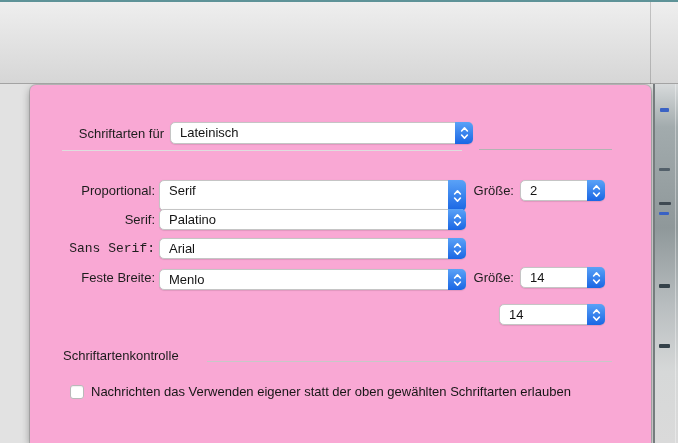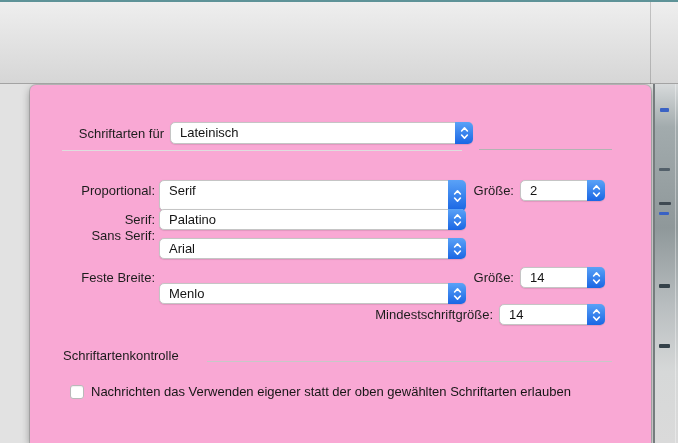--- a/index.html
+++ b/index.html
@@ -286,50 +286,49 @@
     <div class="flabel" style="left:0;top:124px;width:125px;">Serif:</div>
     <div class="popup" style="left:129px;top:124px;width:307px;height:21px;">
       <span class="ptxt">Palatino</span>
       <span class="pcap">
         <svg width="9" height="14" viewBox="0 0 9 14">
             <path d="M1.6 5 L4.5 1.9 L7.4 5 M1.6 9 L4.5 12.1 L7.4 9" stroke="#ffffff" stroke-width="1.6" fill="none" stroke-linecap="round" stroke-linejoin="round"></path>
           </svg>
       </span>
     </div>
 
-    <div class="flabel" style="left:0;top:140px;width:125px;">Sans Serif:</div>
+    <div class="flabel" style="left:0;top:153px;width:125px;font-family:Liberation Mono, monospace;">Sans Serif:</div>
     <div class="popup" style="left:129px;top:153px;width:307px;height:21px;">
       <span class="ptxt">Arial</span>
       <span class="pcap">
         <svg width="9" height="14" viewBox="0 0 9 14">
             <path d="M1.6 5 L4.5 1.9 L7.4 5 M1.6 9 L4.5 12.1 L7.4 9" stroke="#ffffff" stroke-width="1.6" fill="none" stroke-linecap="round" stroke-linejoin="round"></path>
           </svg>
       </span>
     </div>
 
     <div class="flabel" style="left:0;top:182px;width:125px;">Feste Breite:</div>
-    <div class="popup" style="left:129px;top:198px;width:307px;height:21px;">
+    <div class="popup" style="left:129px;top:184px;width:307px;height:21px;">
       <span class="ptxt">Menlo</span>
       <span class="pcap">
         <svg width="9" height="14" viewBox="0 0 9 14">
             <path d="M1.6 5 L4.5 1.9 L7.4 5 M1.6 9 L4.5 12.1 L7.4 9" stroke="#ffffff" stroke-width="1.6" fill="none" stroke-linecap="round" stroke-linejoin="round"></path>
           </svg>
       </span>
     </div>
     <div class="flabel" style="left:440px;top:182px;width:44px;">Größe:</div>
     <div class="popup" style="left:490px;top:182px;width:85px;height:21px;">
       <span class="ptxt">14</span>
       <span class="pcap">
         <svg width="9" height="14" viewBox="0 0 9 14">
             <path d="M1.6 5 L4.5 1.9 L7.4 5 M1.6 9 L4.5 12.1 L7.4 9" stroke="#ffffff" stroke-width="1.6" fill="none" stroke-linecap="round" stroke-linejoin="round"></path>
           </svg>
       </span>
     </div>
 
-    <div class="flabel" style="left:0;top:219px;width:463px;">Mindestschriftgröße:</div>
     <div class="popup" style="left:469px;top:219px;width:106px;height:21px;">
       <span class="ptxt">14</span>
       <span class="pcap">
         <svg width="9" height="14" viewBox="0 0 9 14">
             <path d="M1.6 5 L4.5 1.9 L7.4 5 M1.6 9 L4.5 12.1 L7.4 9" stroke="#ffffff" stroke-width="1.6" fill="none" stroke-linecap="round" stroke-linejoin="round"></path>
           </svg>
       </span>
     </div>
 
     <div class="sectitle" style="left:33px;top:263px;">Schriftartenkontrolle</div>

